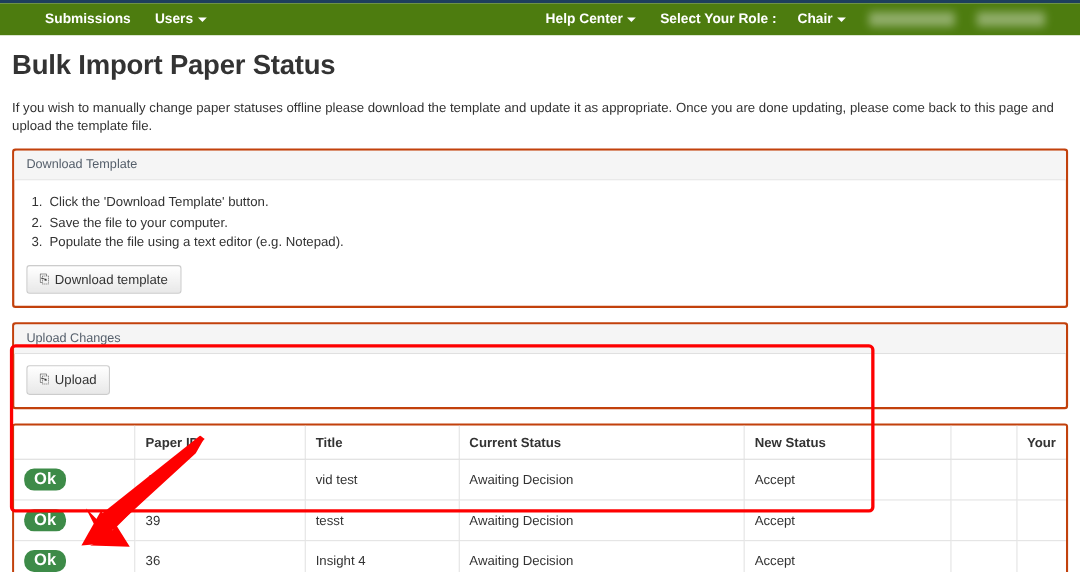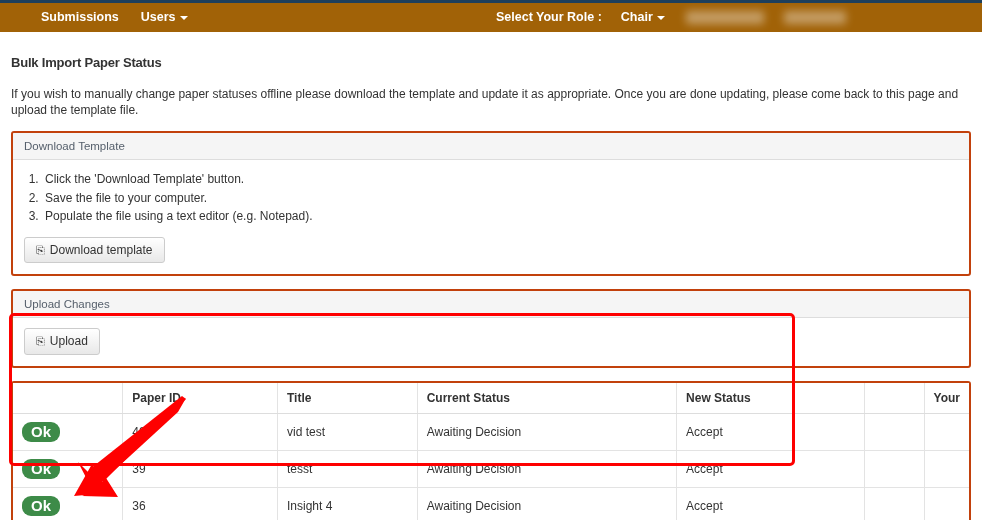--- a/index.html
+++ b/index.html
@@ -15,21 +15,21 @@
     position: relative;
   }
 
   
   #topstrip {
     height: 3px;
     background: #1d3f5c;
   }
   #navbar {
     height: 29px;
-    background: #a16207;
+    background: #4d7c0f;
     display: flex;
     align-items: center;
     position: relative;
     color: #ffffff;
   }
   .nav-group { display: flex; align-items: center; }
   .nav-left { margin-left: 30px; }
   .nav-item {
     color: #ffffff;
     font-size: 12.5px;
@@ -73,24 +73,24 @@
     filter: blur(4px);
   }
   #redacted-user { width: 78px; }
   #redacted-extra { width: 62px; }
 
   
   #page {
     padding: 0 11px;
   }
   #page-title {
-    font-size: 13px;
-    font-weight: bold;
-    color: #333333;
-    margin: 23px 0 0 0;
+    font-size: 25px;
+    font-weight: bold;
+    color: #333333;
+    margin: 13px 0 0 0;
     letter-spacing: -0.2px;
   }
   #intro {
     font-size: 12px;
     color: #333333;
     margin: 17px 0 0 0;
     line-height: 1.3;
   }
 
   
@@ -232,20 +232,24 @@
     <div class="nav-item">
       <span>Submissions</span>
     </div>
     <div class="nav-item">
       <span>Users</span>
       <span class="caret"></span>
     </div>
   </div>
 
   <div class="nav-right">
+    <div class="nav-item">
+      <span>Help Center</span>
+      <span class="caret"></span>
+    </div>
     <div class="nav-static">Select Your Role :</div>
     <div class="nav-item">
       <span>Chair</span>
       <span class="caret"></span>
     </div>
     <div class="redacted" id="redacted-user"></div>
     <div class="redacted" id="redacted-extra"></div>
   </div>
 
 </div>

